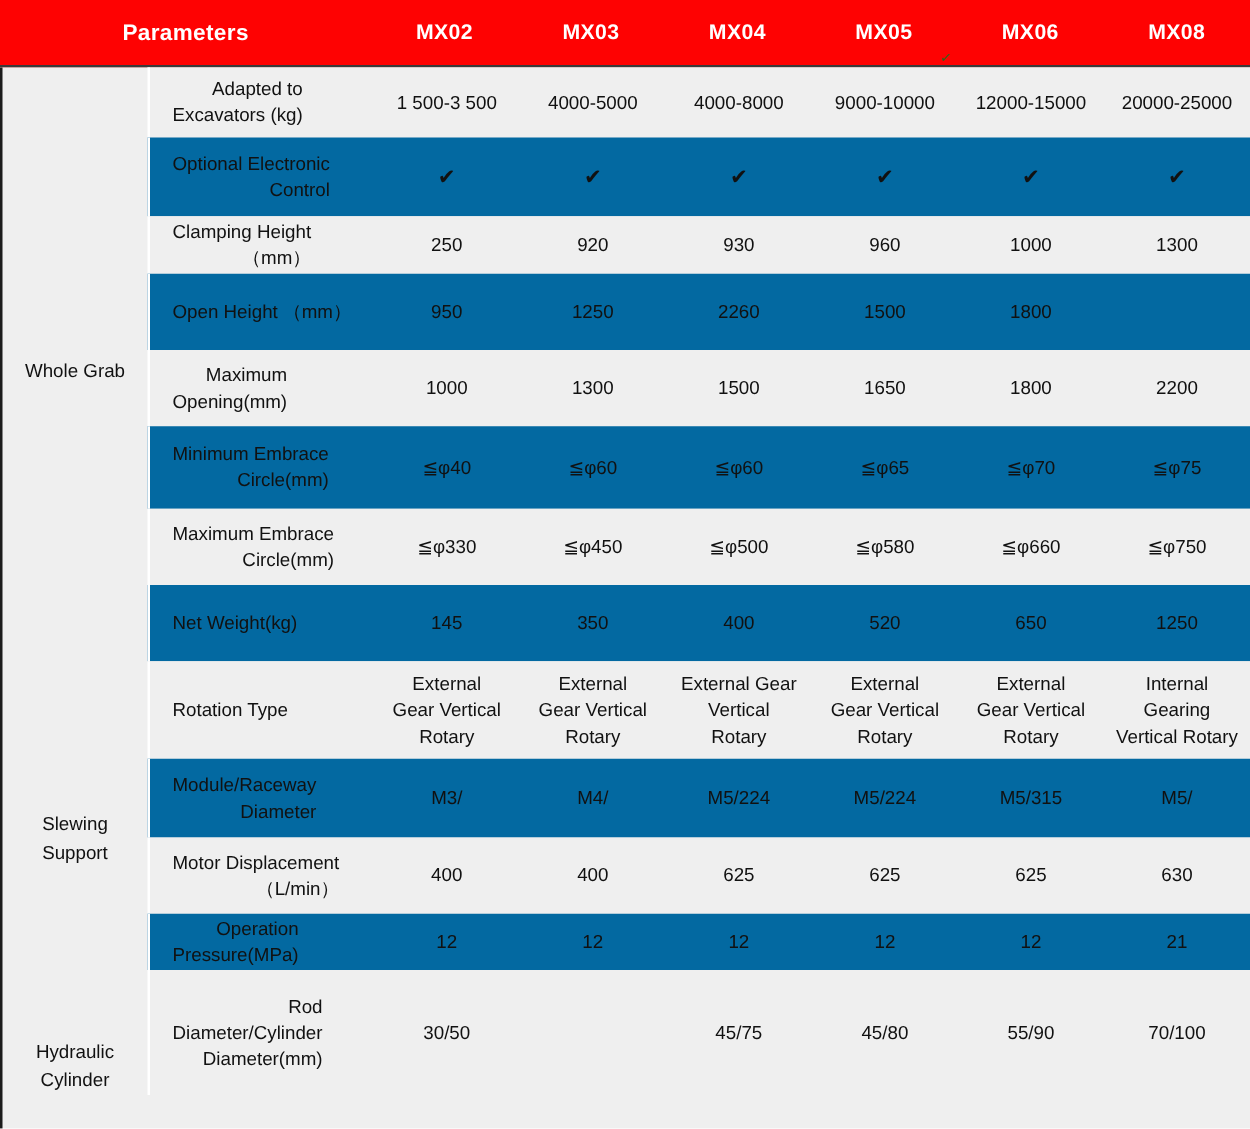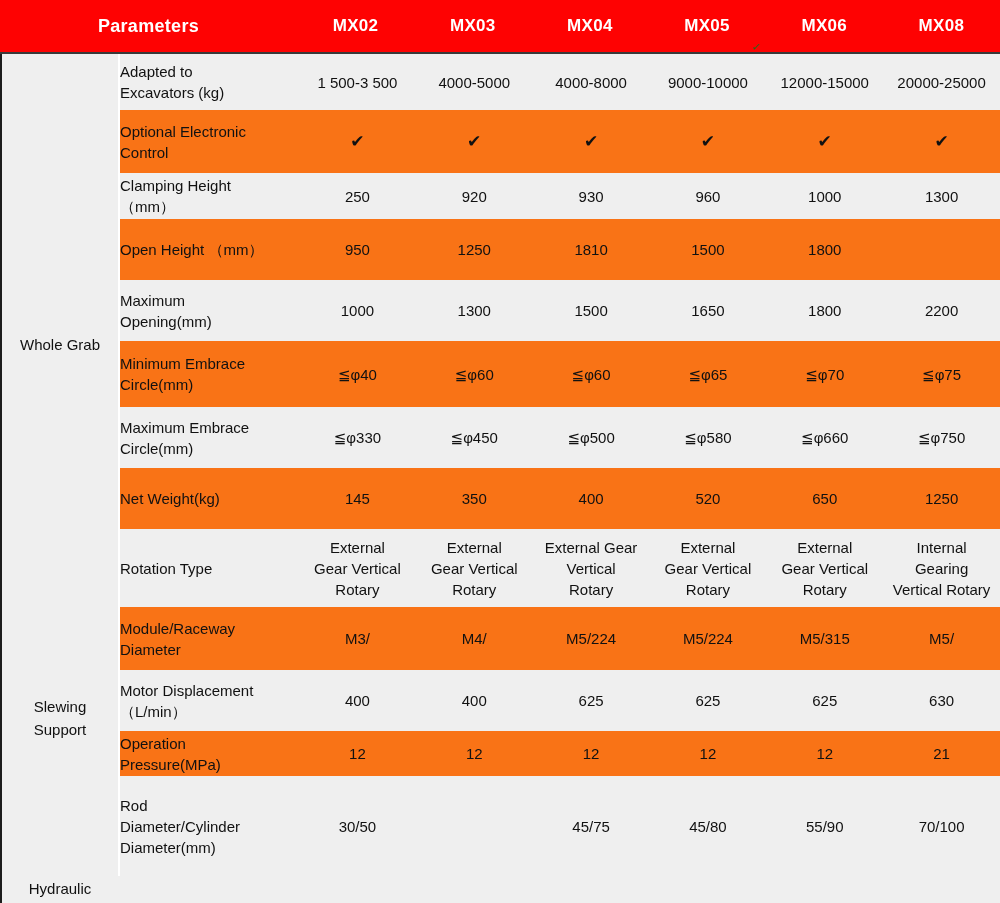--- a/index.html
+++ b/index.html
@@ -19,35 +19,35 @@
   .tbody{
     position:relative;height:849px;background:#efefef;
     border-left:2px solid #1c1c1c;box-sizing:border-box;
   }
   .row{display:flex;width:100%;}
   .gcell{width:116px;flex:0 0 116px;}
   .cells{
     flex:1;display:grid;grid-template-columns:179px repeat(6,1fr);
     border-left:2px solid #ffffff;box-sizing:border-box;
   }
-  .row.w .cells{background:#f97316;}
+  .row.w .cells{background:#0369a1;}
   .row.g .cells{background:#efefef;}
   .lbl{
-    display:flex;align-items:center;padding-left:0;
-    font-size:15px;line-height:21px;white-space:pre-line;
+    display:flex;align-items:center;padding-left:18px;
+    font-size:15px;line-height:21px;white-space:pre-line;text-align:right;
   }
   .val{
     display:flex;align-items:center;justify-content:center;text-align:center;
     font-size:15px;line-height:21px;white-space:pre-line;
   }
   .val.check{font-style:italic;font-weight:bold;font-size:17px;}
   
   .grouplab{
     position:absolute;left:0;width:116px;transform:translateY(-50%);
-    text-align:center;font-size:15px;line-height:23px;white-space:pre-line;margin-top:47px;
+    text-align:center;font-size:15px;line-height:23px;white-space:pre-line;
   }
   
   .stray{
     position:absolute;left:752px;top:41px;width:12px;height:12px;
     color:#1b6e1b;font-size:11px;font-weight:bold;line-height:12px;
     transform:rotate(6deg);
   }
 </style>
 </head>
 <body>
@@ -107,21 +107,21 @@
           <div class="val">1300</div>
         </div>
       </div>
 
     <div class="row w" style="height:61px">
         <div class="gcell"></div>
         <div class="cells">
           <div class="lbl">Open Height （mm）</div>
           <div class="val">950</div>
           <div class="val">1250</div>
-          <div class="val">1810</div>
+          <div class="val">2260</div>
           <div class="val">1500</div>
           <div class="val">1800</div>
         </div>
       </div>
 
     <div class="row g" style="height:61px">
         <div class="gcell"></div>
         <div class="cells">
           <div class="lbl">Maximum
 Opening(mm)</div>

